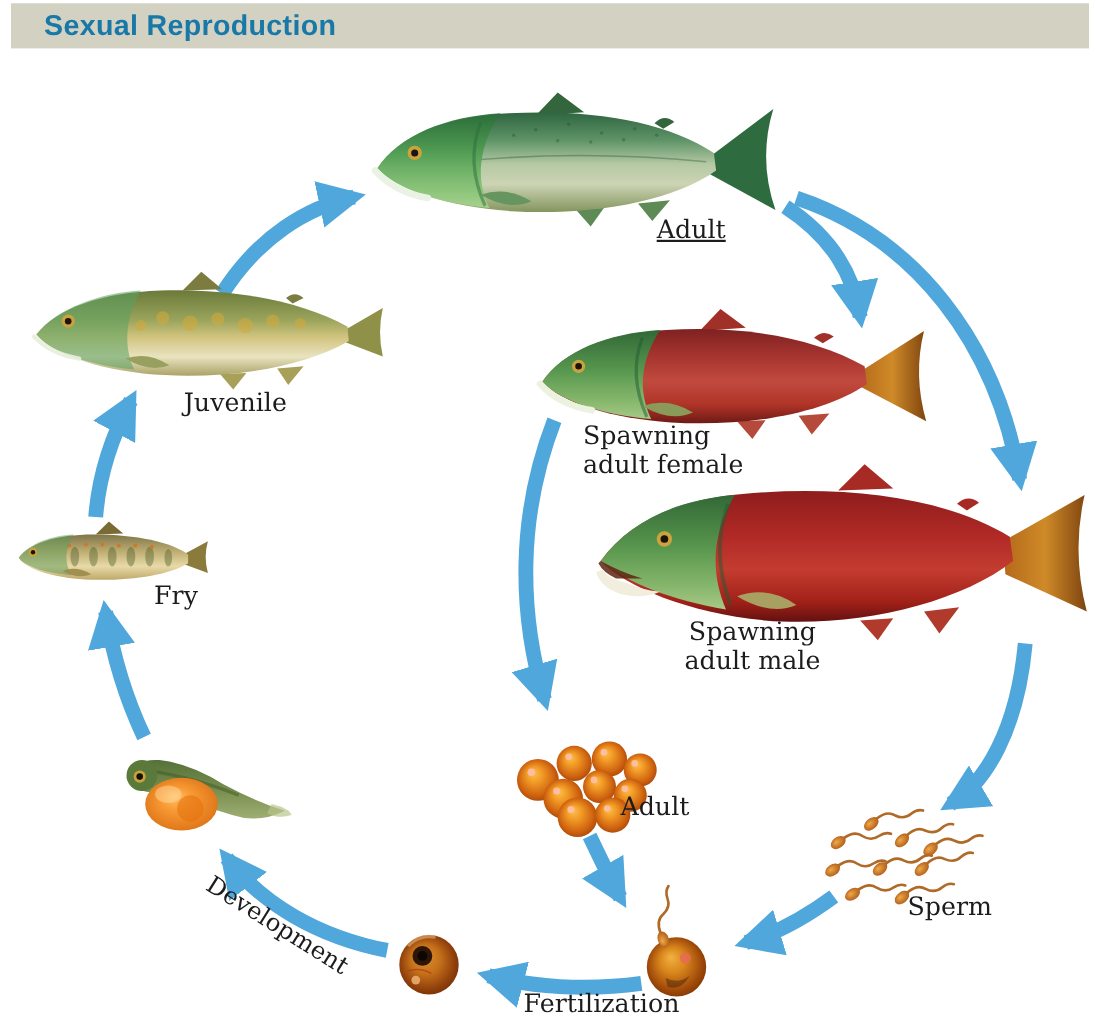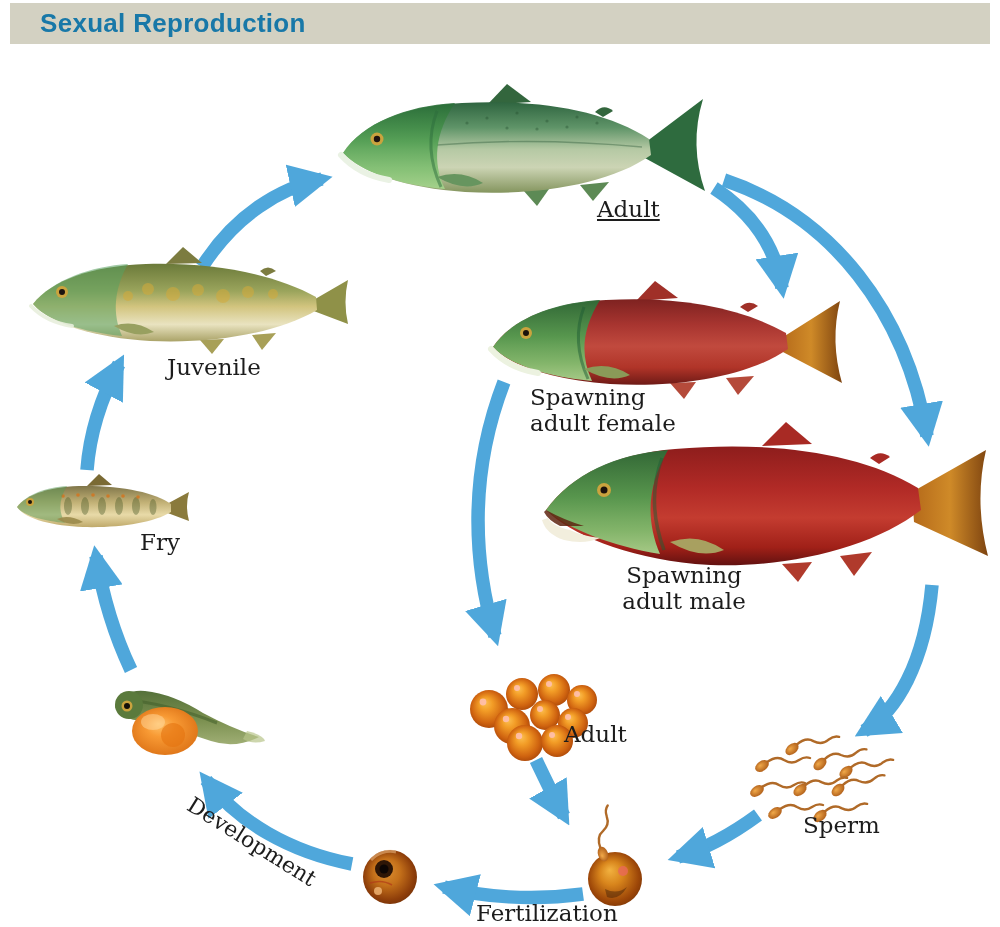--- a/index.html
+++ b/index.html
@@ -295,20 +295,20 @@
       <circle cx="8" cy="-8" r="5" fill="#e86a55" opacity=".85"></circle>
       <use href="#sp" transform="translate(-12,-25) rotate(-75)"></use>
     </g>
   </svg>
 
   <div class="label" style="left:597px;top:196px;text-decoration:underline;">Adult</div>
   <div class="label" style="left:530px;top:384px;">Spawning
 adult female</div>
   <div class="label center" style="left:596px;top:562px;width:176px;">Spawning
 adult male</div>
-  <div class="label" style="left:803px;top:812px;">Sperm</div>
+  <div class="label" style="left:825px;top:812px;">Sperm</div>
   <div class="label" style="left:564px;top:721px;">Adult</div>
   <div class="label" style="left:476px;top:900px;">Fertilization</div>
   <div class="label rotated" style="left:196px;top:792px;">Development</div>
   <div class="label" style="left:140px;top:529px;">Fry</div>
   <div class="label" style="left:153px;top:354px;margin-left:14px;">Juvenile</div>
 
 </div>
 
 </body></html>

